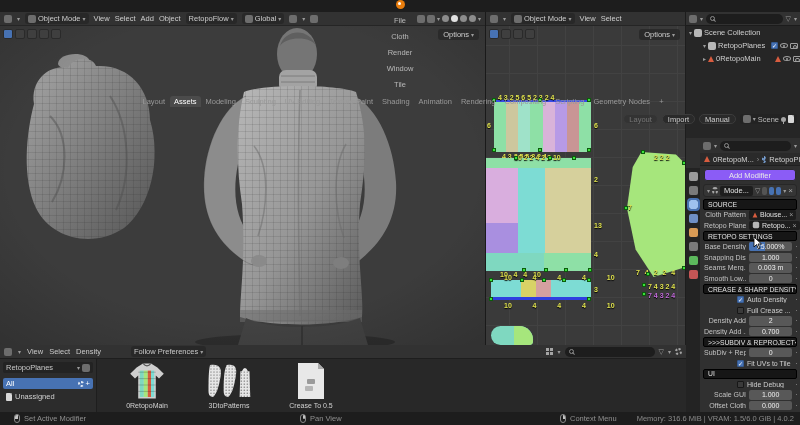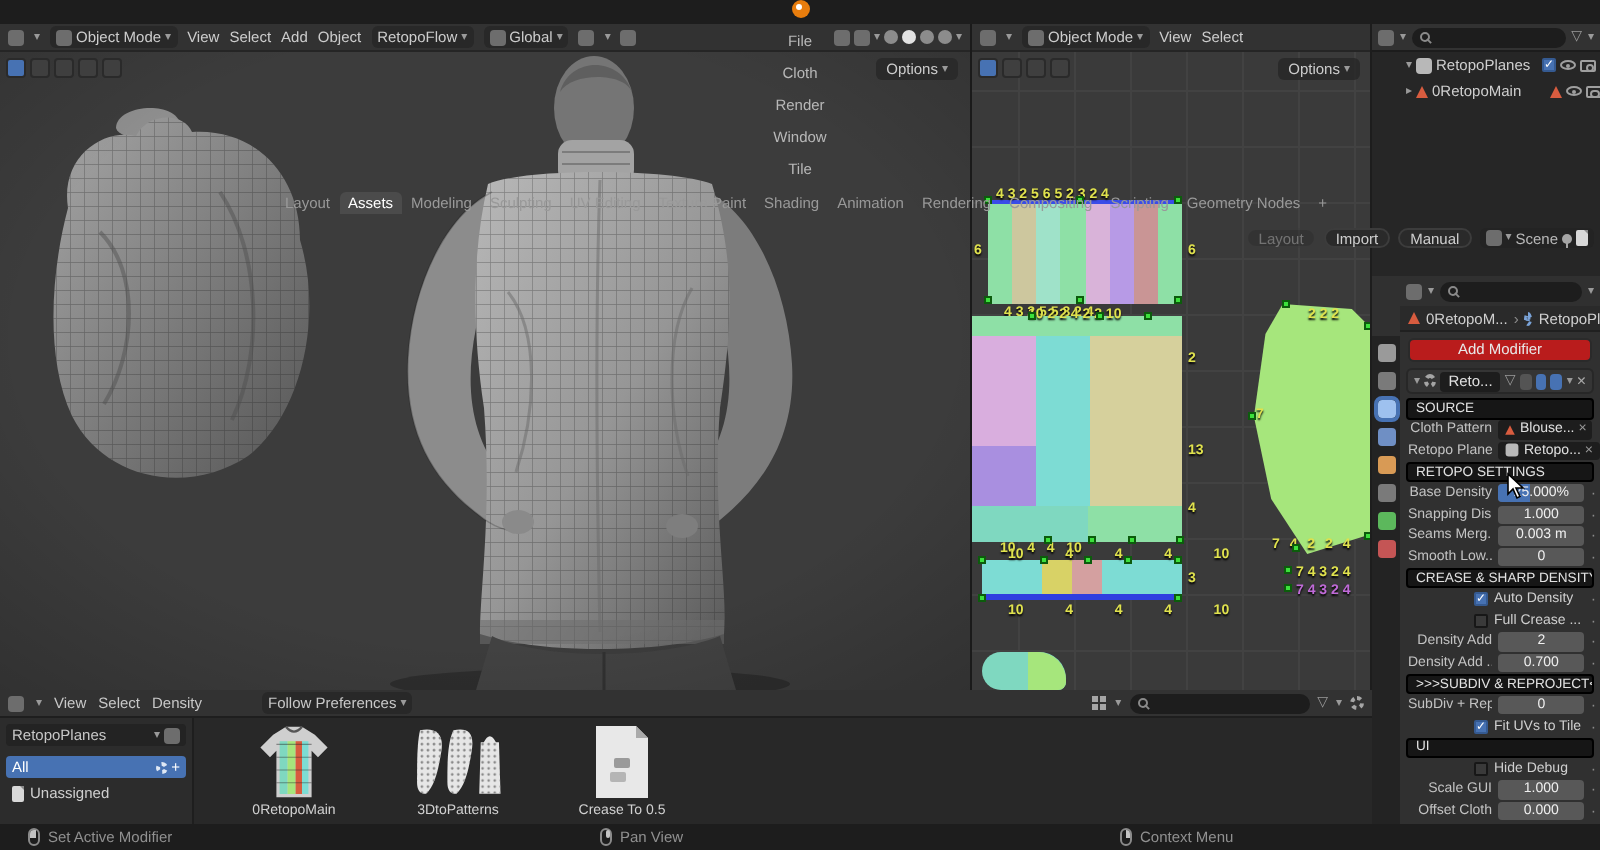--- a/index.html
+++ b/index.html
@@ -74,21 +74,21 @@
   .searchbox{flex:1;display:flex;align-items:center;gap:3px;background:#1d1d1d;border-radius:7px;height:10px;padding:0 4px;}
   .ol-row{height:13px;display:flex;align-items:center;gap:2px;padding-right:2px;color:#cfcfcf;white-space:nowrap;}
   .ol-right{margin-left:auto;display:flex;align-items:center;gap:2px;}
   #props{position:absolute;left:686px;top:138px;width:114px;height:274px;background:#303030;font-size:7.5px;}
   #props-tabs{position:absolute;left:0;top:30px;bottom:0;width:14px;background:#232323;display:flex;flex-direction:column;align-items:center;gap:5px;padding-top:4px;}
   .ptab{width:9px;height:9px;border-radius:2px;background:#7a7a7a;}
   .ptab.act{outline:2px solid #4772b3;background:#9ec1ef;}
   #props-main{position:absolute;left:14px;top:0;right:0;bottom:0;}
   #props-header{height:15px;display:flex;align-items:center;gap:3px;padding:0 3px;background:#303030;}
   #props-crumb{height:13px;display:flex;align-items:center;gap:3px;padding:0 4px;color:#d0d0d0;background:#2a2a2a;border-bottom:1px solid #202020;white-space:nowrap;overflow:hidden;}
-  #add-mod{margin:3px 4px;height:12px;background:#b91c1c;border:1px solid #2a2a2a;border-radius:3px;display:flex;justify-content:center;color:#e8e8e8;}
+  #add-mod{margin:3px 4px;height:12px;background:#8b5cf6;border:1px solid #2a2a2a;border-radius:3px;display:flex;align-items:center;justify-content:center;color:#e8e8e8;}
   #mod-head{height:13px;display:flex;align-items:center;gap:2px;padding:0 3px;background:#353535;border:1px solid #272727;border-radius:3px;margin:0 3px 2px 3px;}
   .mod-name{background:#1d1d1d;border-radius:2px;padding:0 4px;height:10px;display:flex;align-items:center;color:#e0e0e0;}
   .mini{width:8px;height:8px;border-radius:2px;background:#545454;}
   .mini.blue{background:#4772b3;}
   .prow{height:10.6px;display:flex;align-items:center;gap:3px;padding:0 2px 0 4px;}
   .plabel{flex:0 0 42px;text-align:right;color:#c3c3c3;overflow:hidden;white-space:nowrap;font-size:7px;}
   .pslider{flex:1;height:9.5px;background:#585858;border-radius:2px;display:flex;align-items:center;justify-content:center;color:#f0f0f0;font-size:7px;position:relative;overflow:hidden;}
   .pslider i{font-style:normal;position:relative;z-index:1;}
   .pslider.fill::before{content:"";position:absolute;left:0;top:0;bottom:0;width:36%;background:#4772b3;}
   .pptr{flex:1;height:9.5px;background:#1d1d1d;border-radius:2px;display:flex;align-items:center;gap:2px;padding:0 3px;color:#e0e0e0;font-size:7px;}
@@ -361,20 +361,25 @@
 <div id="outliner">
   <div id="outliner-header">
     <span class="icbox"></span>
       <span class="car">▾</span>
     <span class="searchbox">
         <span class="i-mag"></span>
       </span>
     <span class="i-funnel">▽</span>
       <span class="car">▾</span>
   </div>
+  <div class="ol-row" style="padding-left:3px;">
+    <span class="car">▾</span>
+    <span class="icbox" style="background:#b8b8b8;"></span>
+    <span>Scene Collection</span>
+  </div>
   <div class="ol-row" style="padding-left:17px;">
     <span class="car">▾</span>
     <span class="icbox" style="background:#b8b8b8;"></span>
     <span>RetopoPlanes</span>
     <span class="ol-right">
         <span class="i-chk on">✓</span>
         <span class="i-eye"></span>
         <span class="i-cam"></span>
       </span>
   </div>
@@ -419,21 +424,21 @@
       <span>RetopoPlan...</span>
       <span class="i-pin" style="margin-left:auto;"></span>
     </div>
     <div id="add-mod">
         <span>Add Modifier</span>
       </div>
     <div id="mod-head">
       <span class="car">▾</span>
       <span class="i-gear"></span>
       <span class="mod-name">
-          <span>Reto...</span>
+          <span>Mode...</span>
         </span>
       <span class="i-funnel">▽</span>
       <span class="mini"></span>
       <span class="mini blue"></span>
       <span class="mini blue"></span>
       <span class="car">▾</span>
       <span style="color:#aaa;font-size:8px;">×</span>
     </div>
 
     <div class="psec">SOURCE</div>
@@ -658,13 +663,14 @@
     <span>Set Active Modifier</span>
   </span>
   <span class="hint" style="left:300px;">
     <span class="i-mouse mid"></span>
     <span>Pan View</span>
   </span>
   <span class="hint" style="left:560px;">
     <span class="i-mouse rt"></span>
     <span>Context Menu</span>
   </span>
+  <span id="stats">Memory: 316.6 MiB | VRAM: 1.5/6.0 GiB | 4.0.2</span>
 </div>
 
 </body></html>

